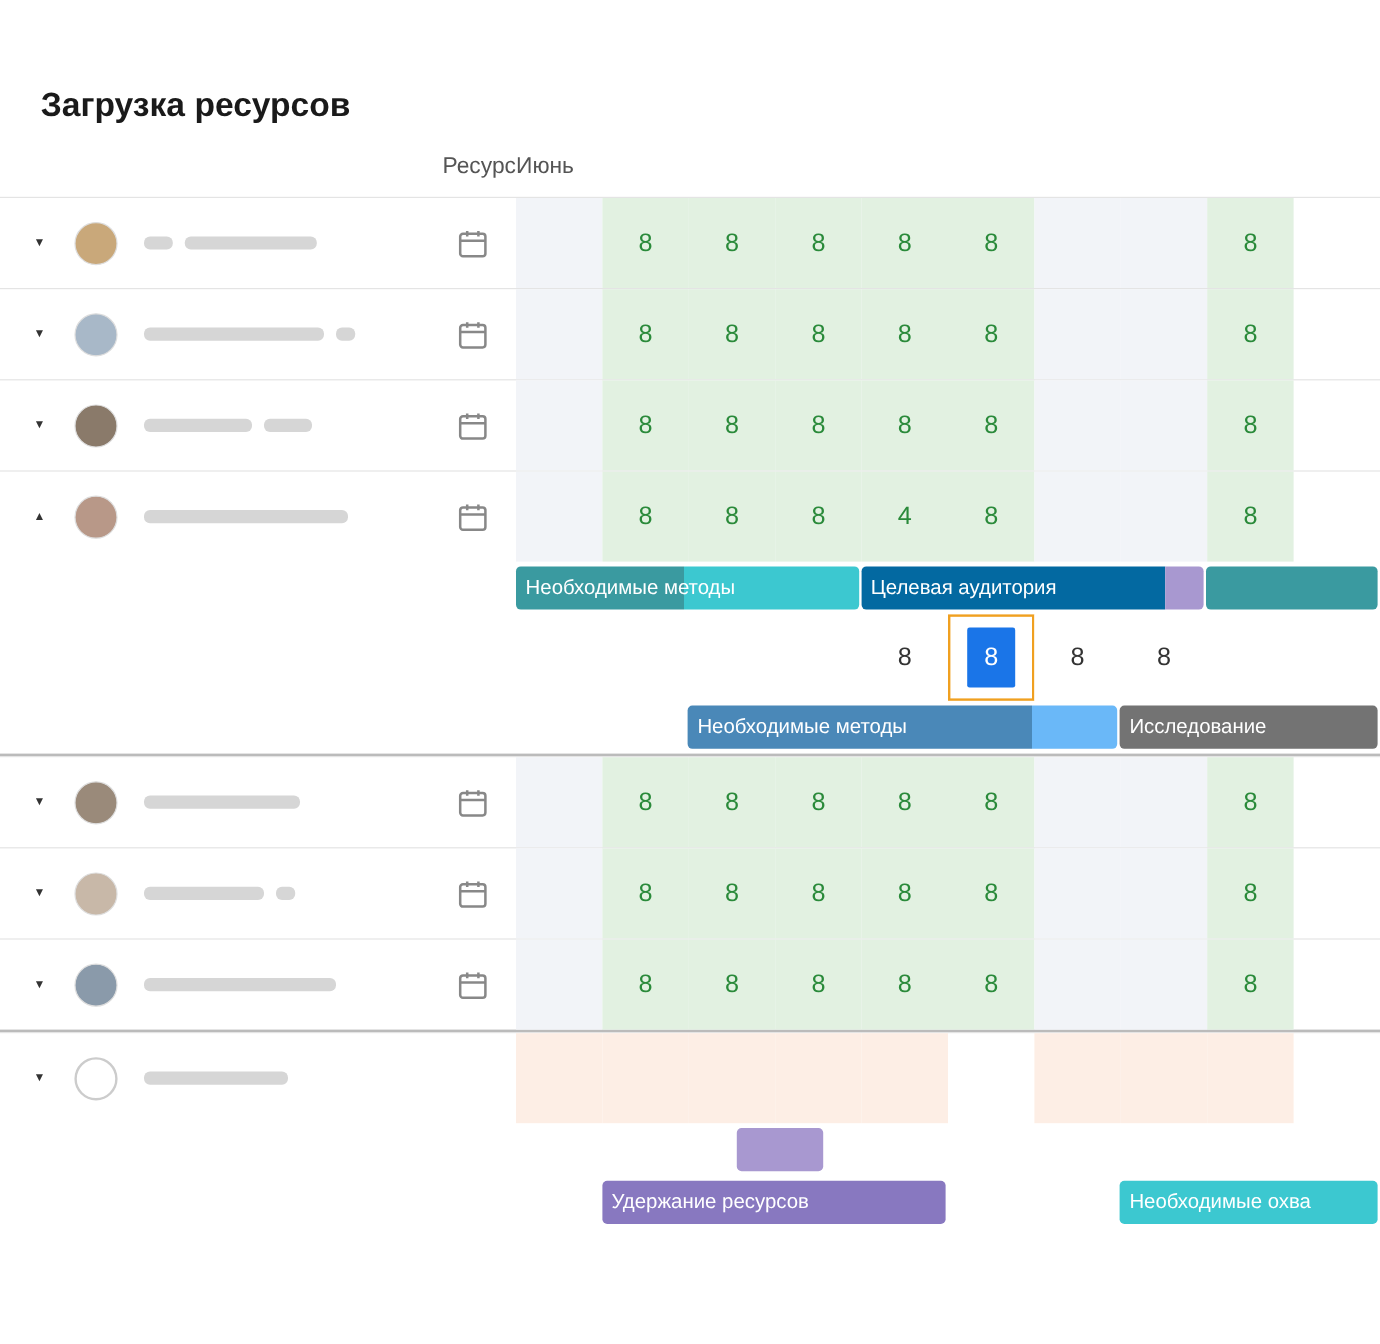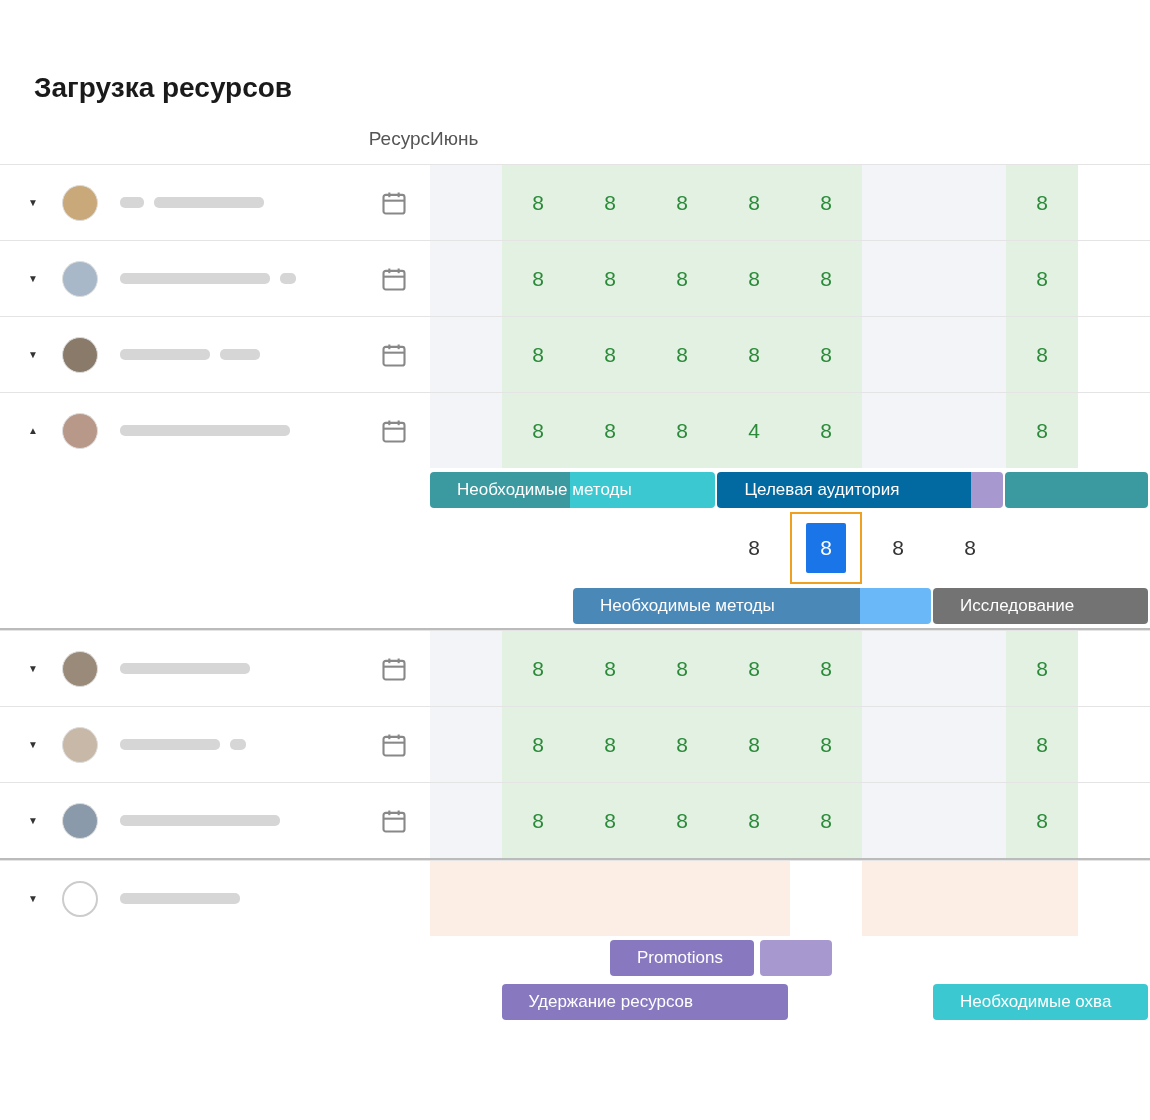--- a/index.html
+++ b/index.html
@@ -20,21 +20,21 @@
 .cal-icon { margin-left: auto; margin-right: 22px; width: 28px; height: 28px; color: #888; cursor: pointer; }
 .timeline { position: relative; flex: 1; height: 100%; display: flex; }
 .cell { width: 72px; height: 100%; display: flex; align-items: center; justify-content: center; font-size: 21px; }
 .cell.green { background: #e2f1e1; color: #2a8a3a; }
 .cell.gray { background: #f2f4f8; }
 .cell.peach { background: #fdeee5; }
 .cell.white { background: #fff; color: #333; }
 .cell.highlight { background: #1a75e8; color: #fff; margin: 10px; width: 40px; height: 50px; border-radius: 2px; }
 .highlight-wrap { border: 2px solid #f0a020; padding: 4px; display: flex; align-items: center; justify-content: center; width: 72px; height: 100%; }
 .task-row { height: 44px; display: flex; padding-left: 430px; }
-.task-bar { height: 36px; margin-top: 4px; border-radius: 4px; color: #fff; font-size: 17px; display: flex; align-items: center; padding: 0 27px; white-space: nowrap; overflow: hidden; cursor: pointer; }
+.task-bar { height: 36px; margin-top: 4px; border-radius: 4px; color: #fff; font-size: 17px; display: flex; align-items: center; padding: 0 8px; white-space: nowrap; overflow: hidden; cursor: pointer; }
 </style>
 </head>
 <body>
 
 <div class="container">
   <h1 class="title">Загрузка ресурсов</h1>
   <div class="header-row">
     <div class="header-resource">Ресурс</div>
     <div class="header-month">Июнь</div>
   </div>
@@ -273,21 +273,20 @@
           <div class="cell peach"></div>
           <div class="cell"></div>
           <div class="cell peach"></div>
           <div class="cell peach"></div>
           <div class="cell peach"></div>
         </div>
   </div>
       <div class="task-row">
         <div style="width:36px"></div>
         <div style="width:144px"></div>
-        <div class="task-bar" style="width:144px;background:#8878c0;margin-right:2px">Promotions</div>
         <div style="width:4px"></div>
         <div class="task-bar" style="width:72px;background:#a898d0;margin-right:2px"></div>
       </div>
       <div class="task-row">
         <div style="width:72px"></div>
         <div class="task-bar" style="width:288px;background:#8878c0;margin-right:2px">Удержание ресурсов</div>
         <div style="width:144px"></div>
         <div class="task-bar" style="width:216px;background:#3cc8d0;margin-right:2px">Необходимые охва</div>
       </div>
     </div>

